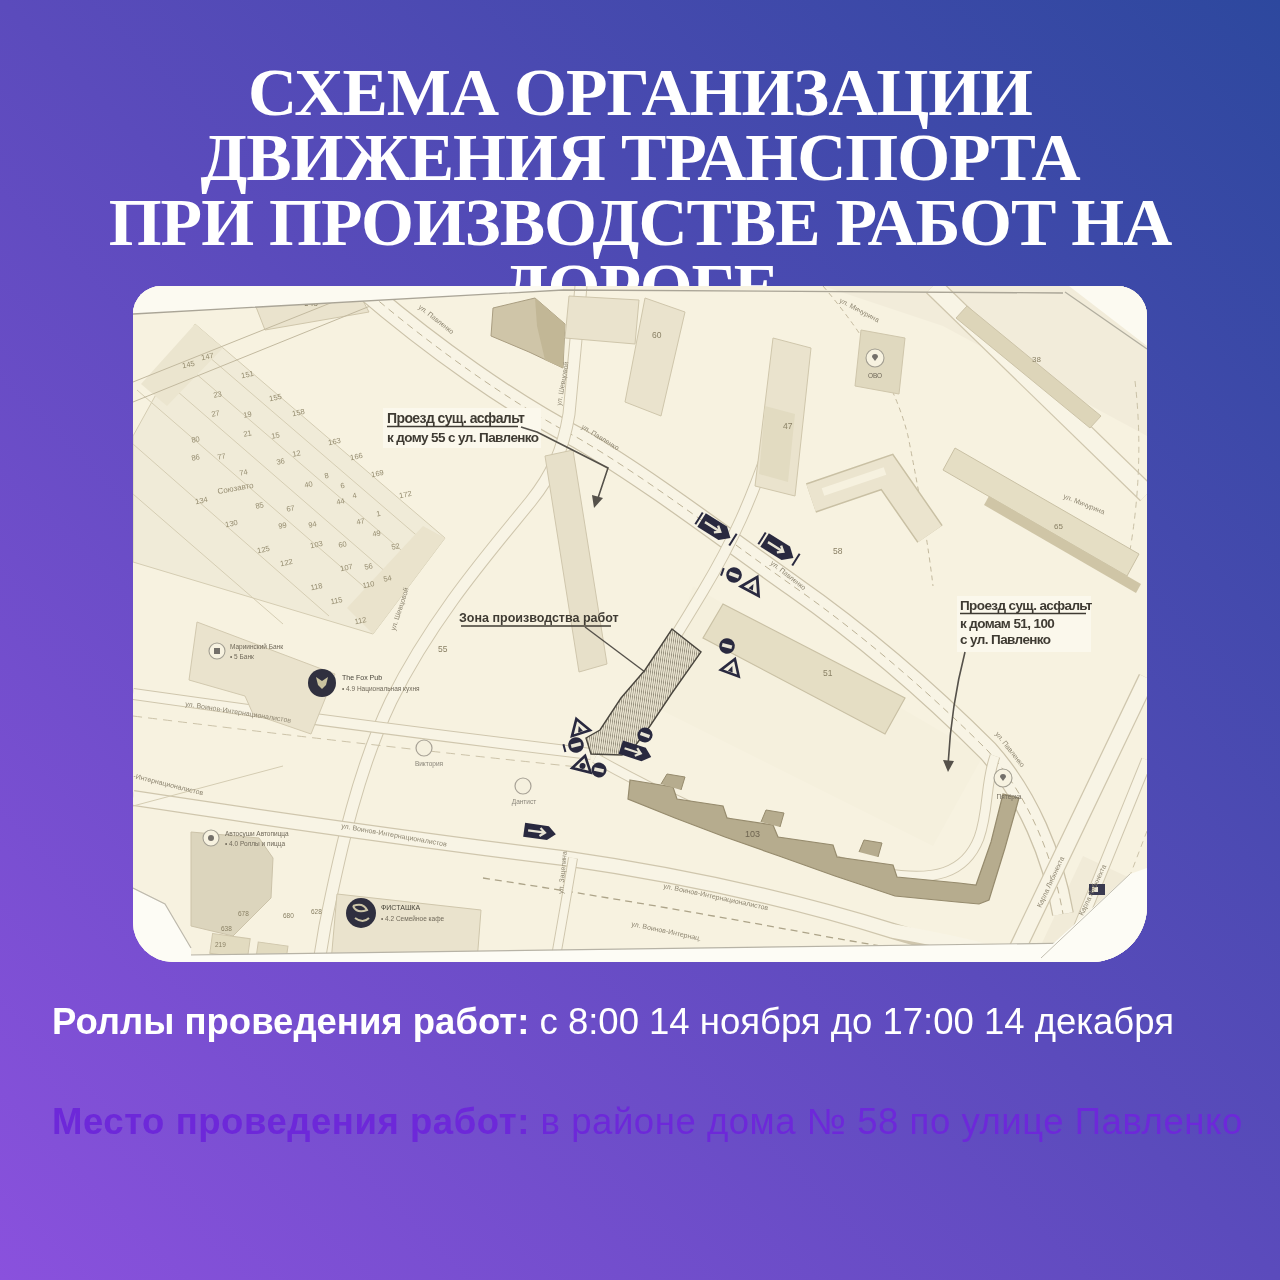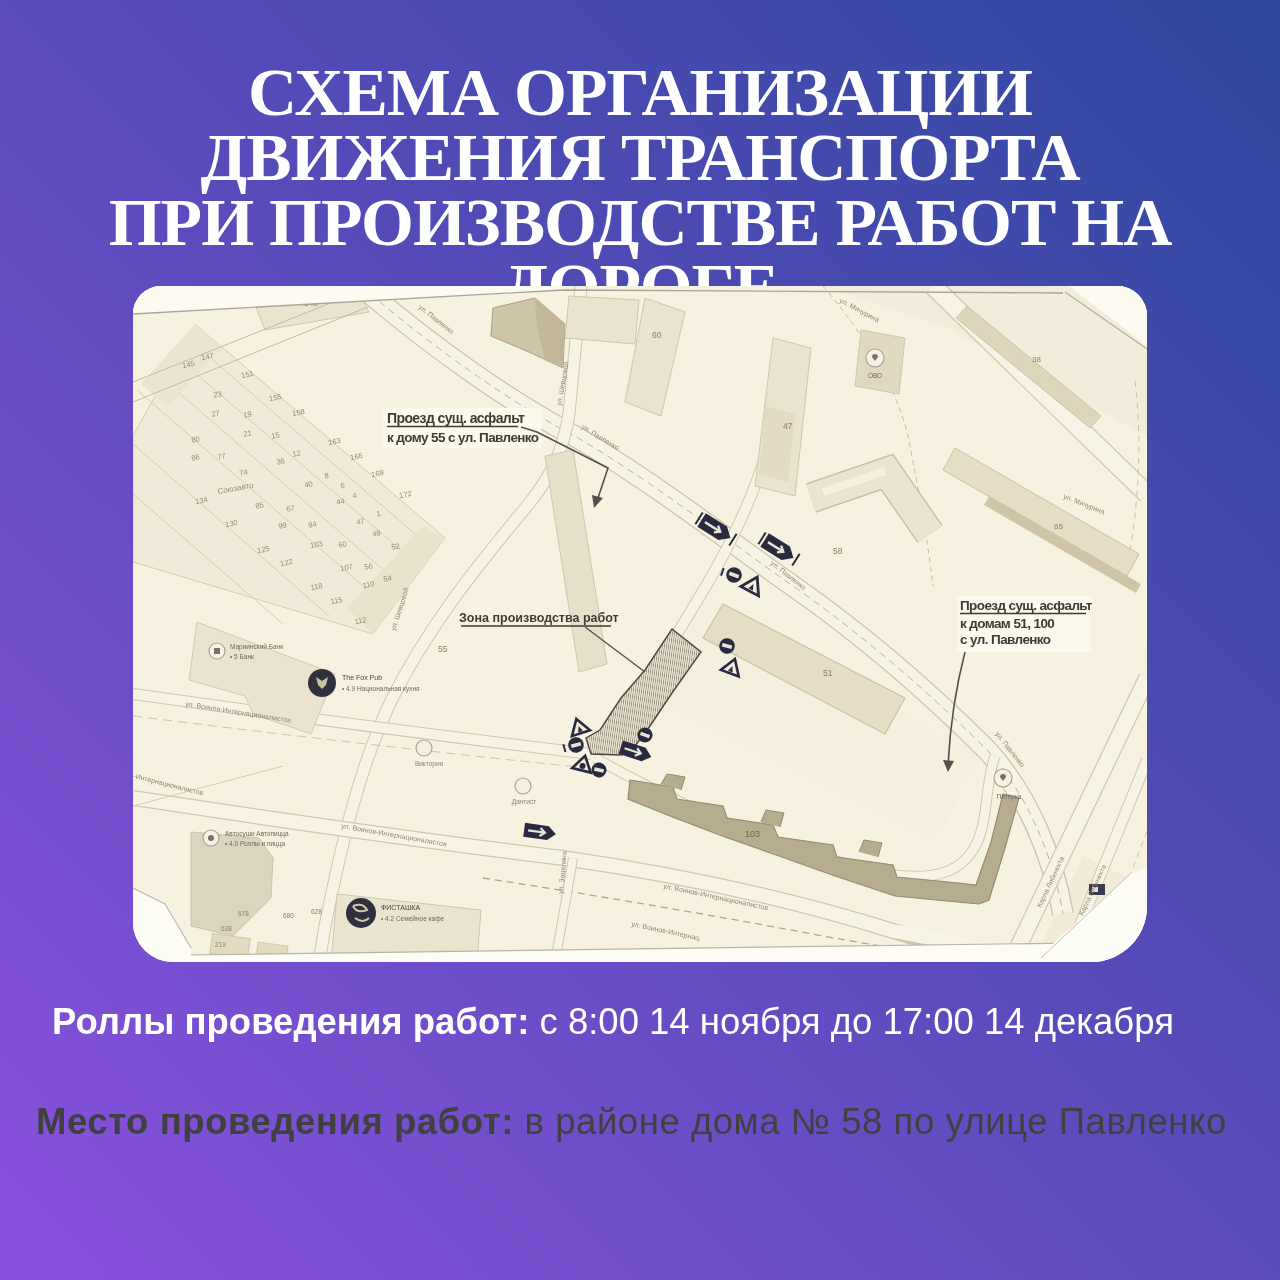--- a/index.html
+++ b/index.html
@@ -2,21 +2,21 @@
 <html><head>
 <meta charset="utf-8">
 <style>
   html,body{margin:0;padding:0;}
   body{width:1280px;height:1280px;position:relative;overflow:hidden;
        font-family:"Liberation Sans", sans-serif;
        background:linear-gradient(45deg,#8a51dd 0%,#5b4bbc 50%,#2d489e 100%);}
   .title{position:absolute;left:0;top:60px;width:1280px;text-align:center;
          color:#ffffff;font-weight:bold;font-size:68px;line-height:65px;letter-spacing:-1px;font-family:Liberation Serif, serif;}
   .b1{position:absolute;left:52px;top:1001px;color:#ffffff;font-size:36.5px;white-space:nowrap;}
-  .b2{position:absolute;left:36px;top:1101px;color:#404040;font-size:36.5px;letter-spacing:0.55px;white-space:nowrap;}
+  .b2{position:absolute;left:52px;top:1101px;color:#6d28d9;font-size:36.5px;letter-spacing:0.55px;white-space:nowrap;}
   .b1 b,.b2 b{font-weight:bold;}
   .card{position:absolute;left:133px;top:286px;width:1014px;height:676px;
         background:#ffffff;border-radius:28px 30px 56px 40px;overflow:hidden;}
 </style>
 </head>
 <body>
 
 <div class="title">СХЕМА ОРГАНИЗАЦИИ<br>ДВИЖЕНИЯ ТРАНСПОРТА<br>ПРИ ПРОИЗВОДСТВЕ РАБОТ НА ДОРОГЕ</div>
 
 <div class="card">

